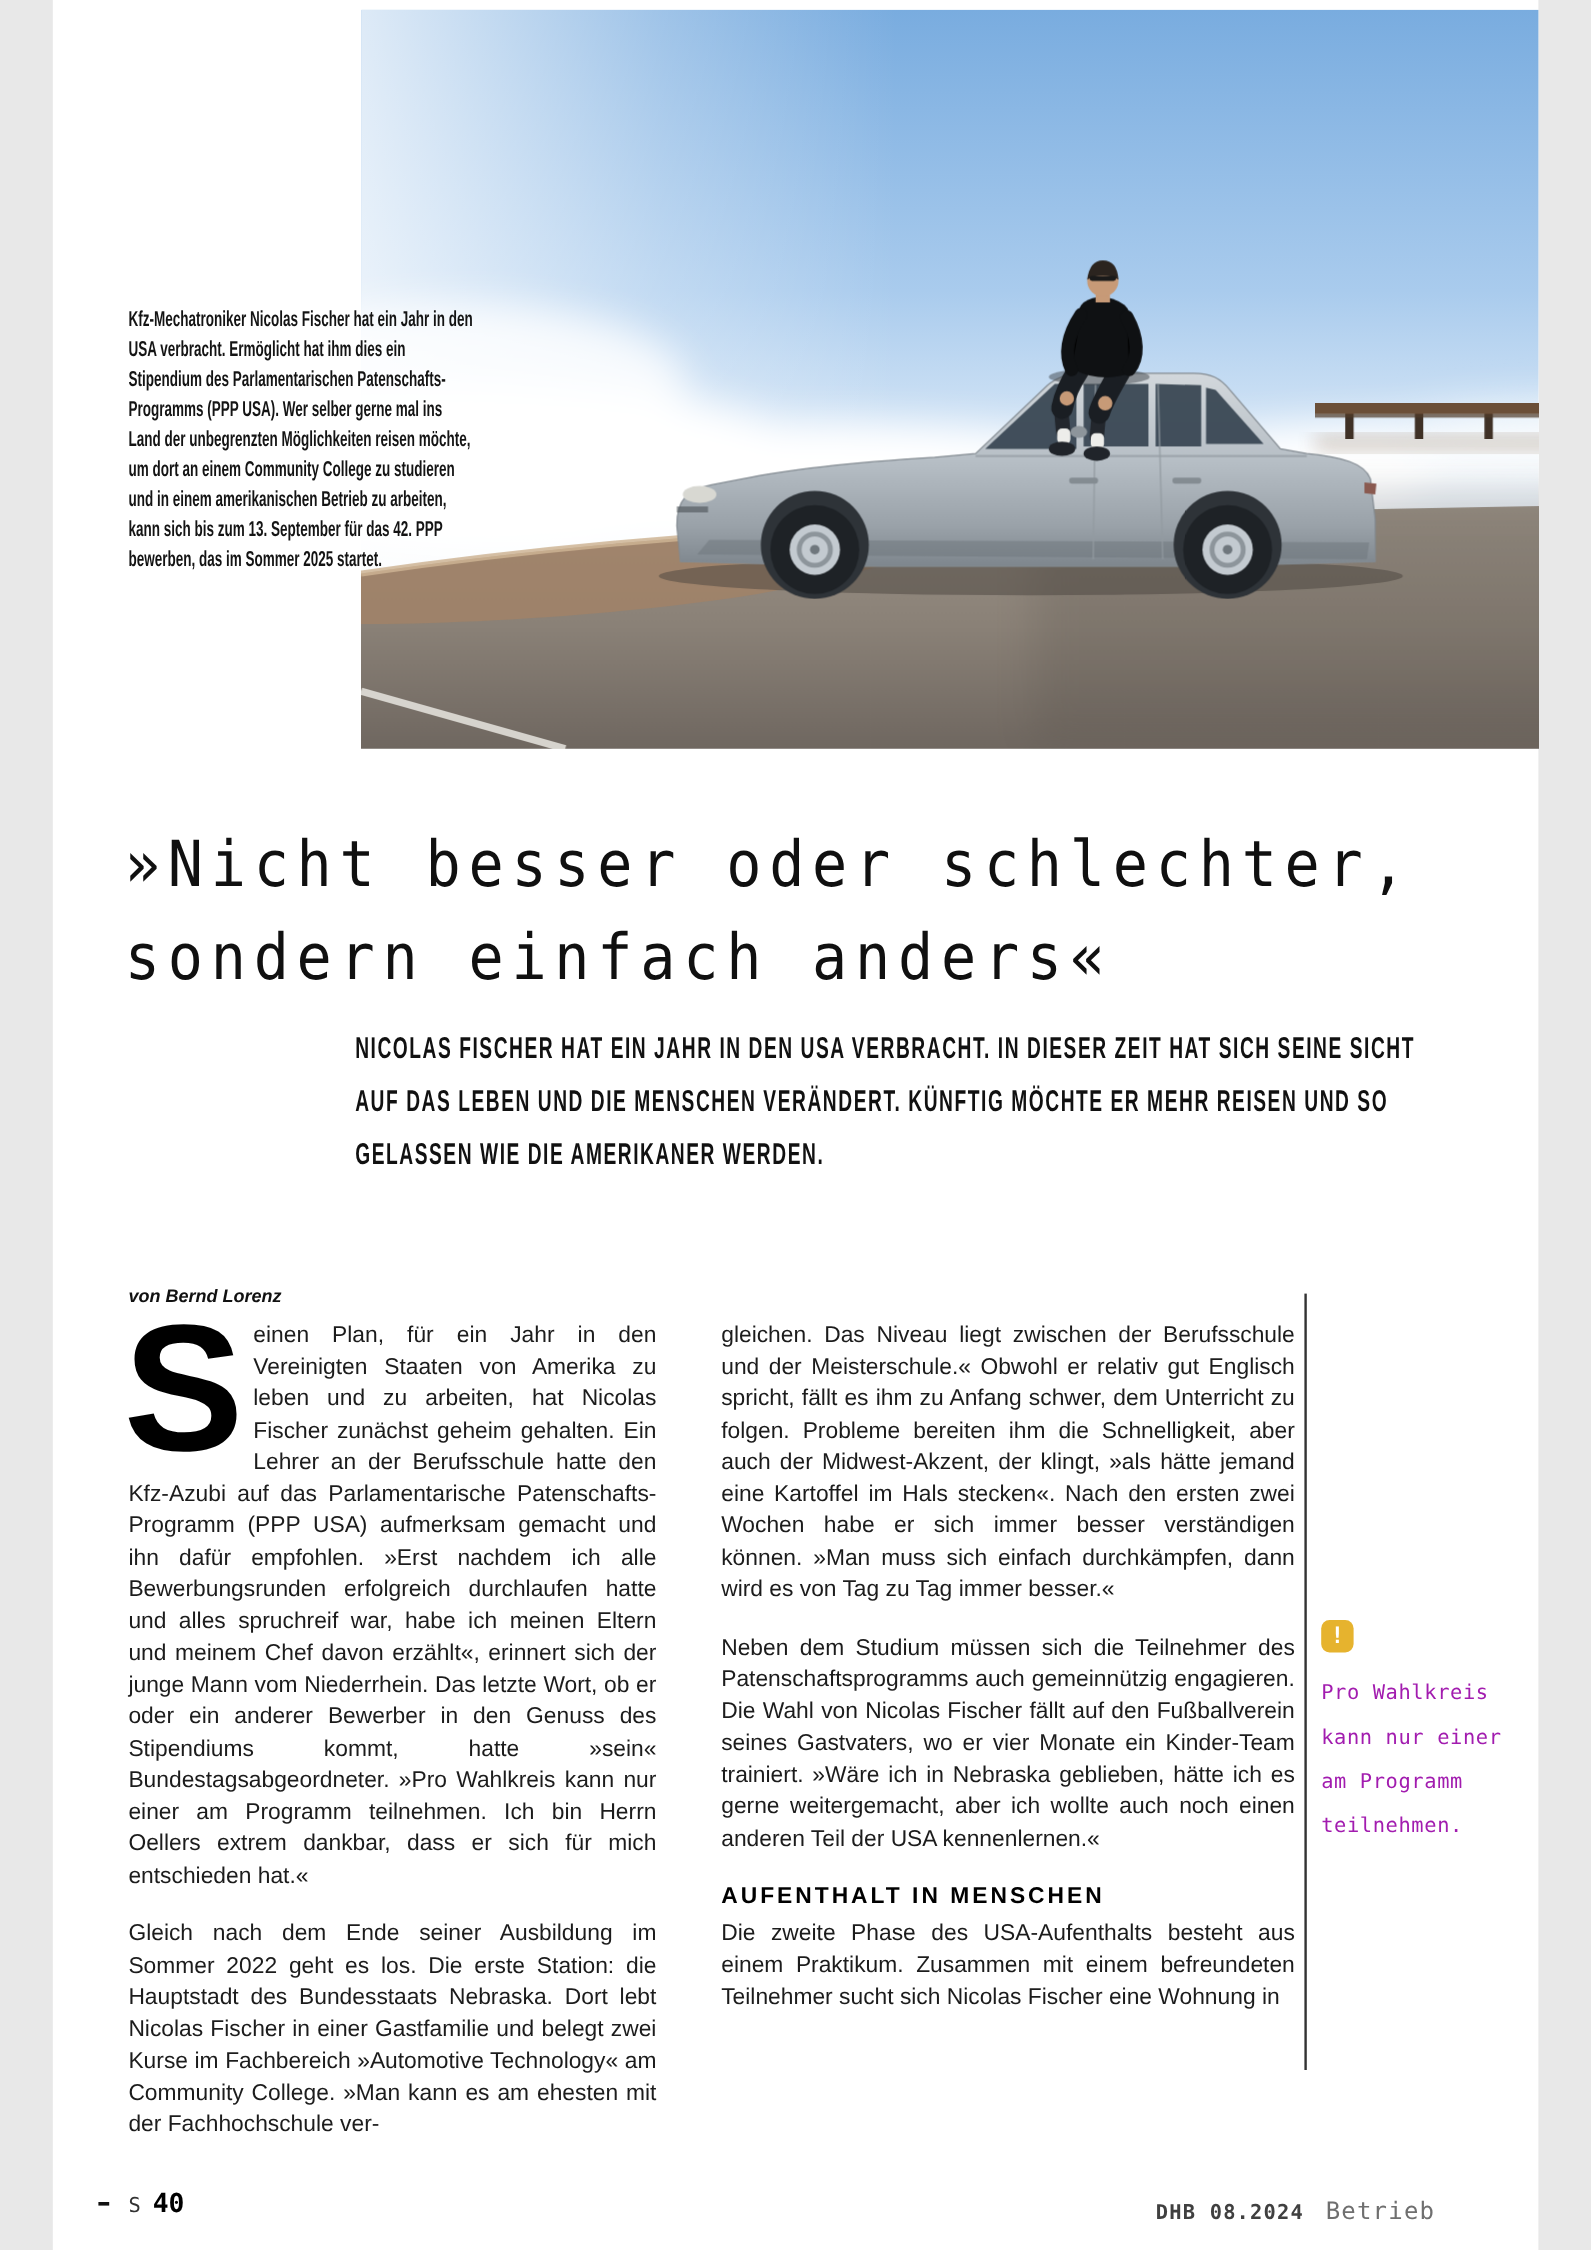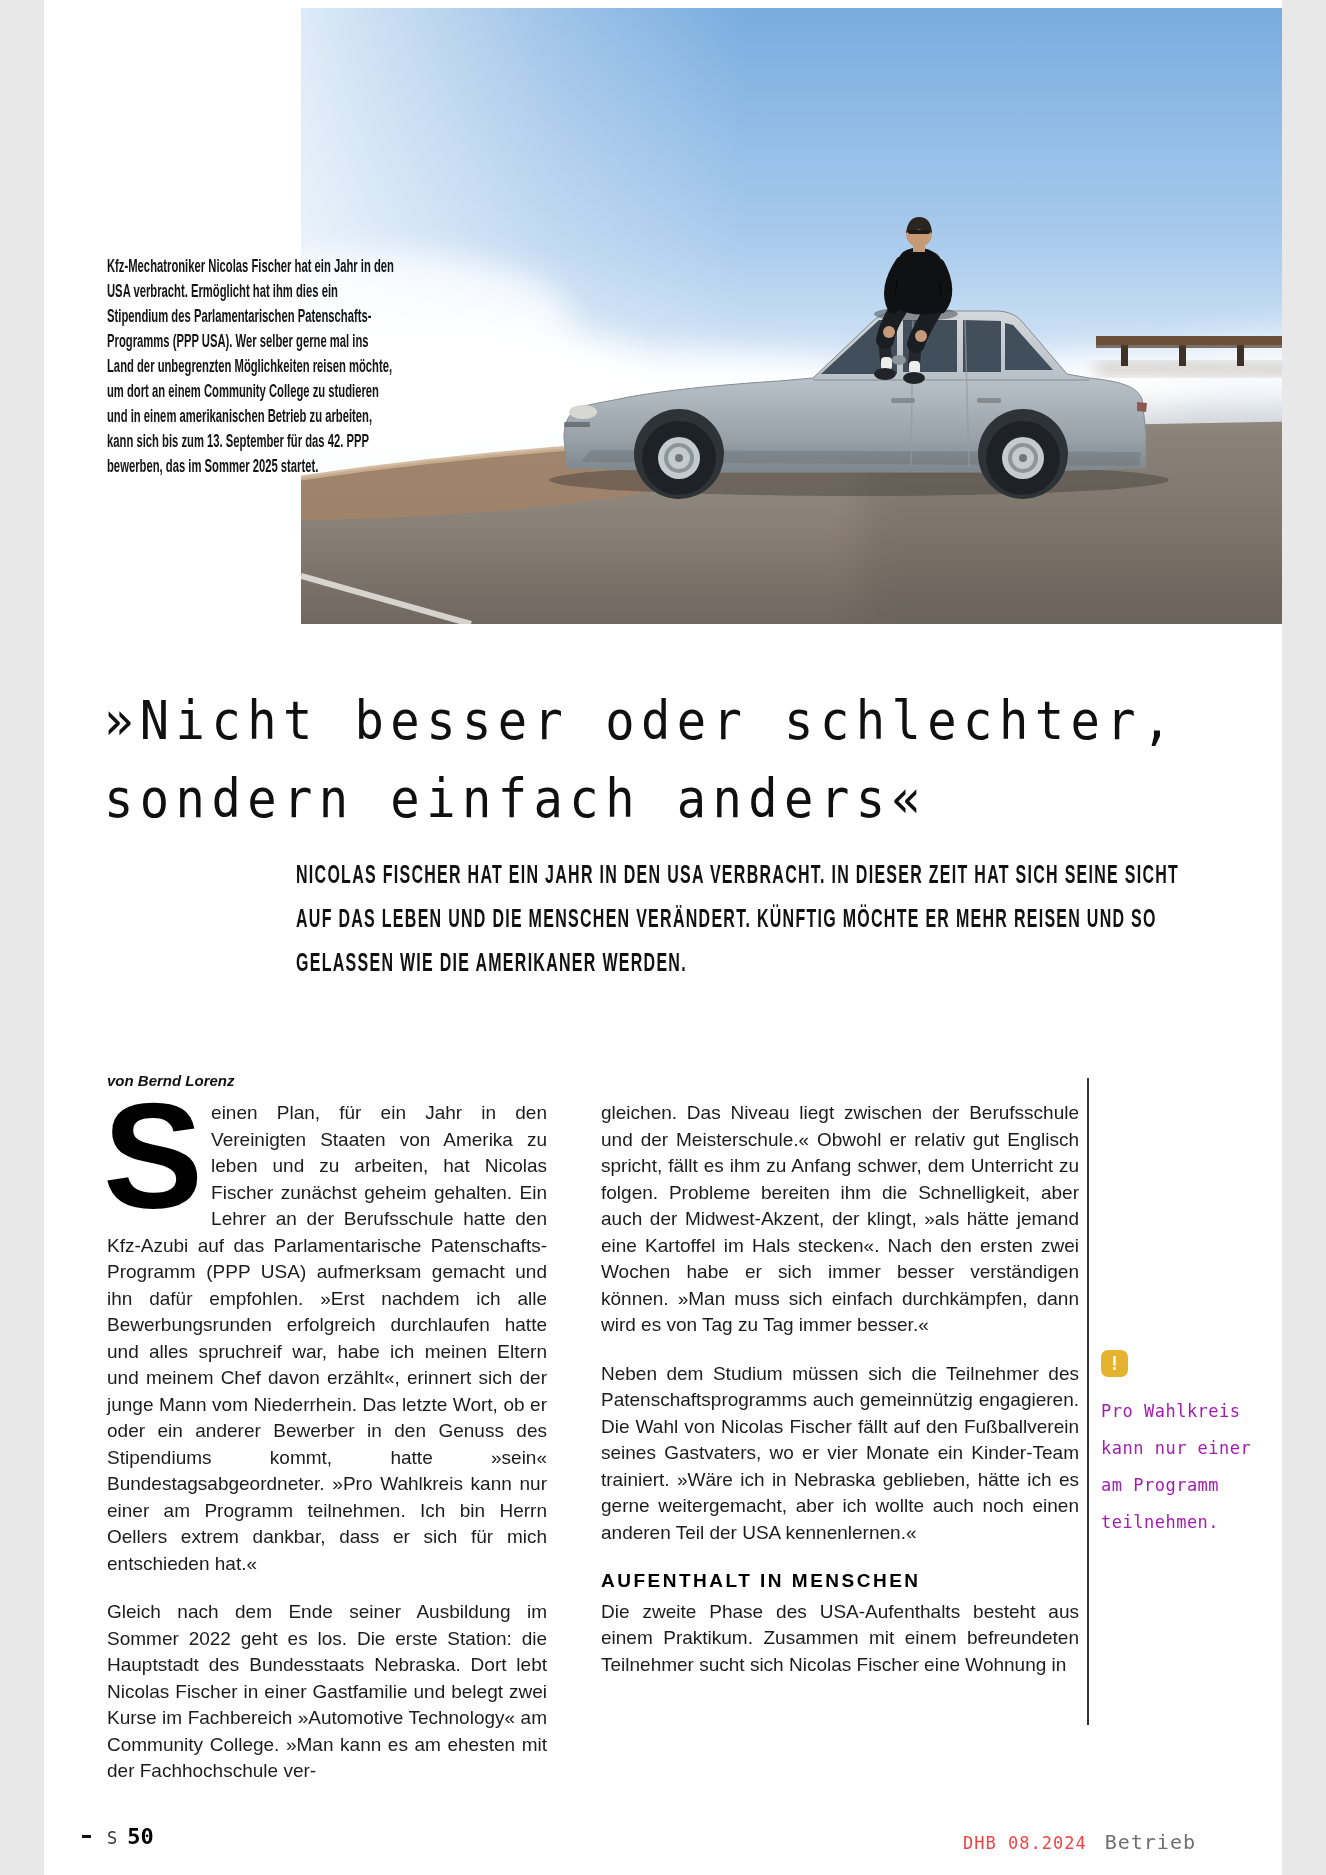--- a/index.html
+++ b/index.html
@@ -52,21 +52,21 @@
   .note-text{margin-top:16px;font:400 17px/37px "DejaVu Sans Mono",monospace;
         letter-spacing:.5px;color:#a21caf;width:165px;}
 
   
   .footer-left{position:absolute;left:38px;top:1824px;display:flex;align-items:baseline;}
   .footer-tick{width:9px;height:3px;background:#111;align-self:center;margin-right:16px;}
   .footer-s{font:400 17px "DejaVu Sans Mono",monospace;color:#333;letter-spacing:1px;}
   .footer-num{font:700 22px "DejaVu Sans Mono",monospace;color:#000;margin-left:9px;}
   .footer-right{position:absolute;right:86px;top:1830px;display:flex;align-items:baseline;
         font-family:"DejaVu Sans Mono",monospace;letter-spacing:1px;}
-  .footer-issue{font-weight:400;font-size:17px;color:#ef4444;}
+  .footer-issue{font-weight:700;font-size:17px;color:#404040;}
   .footer-section{font-size:20px;color:#6f6f6f;margin-left:18px;}
 </style>
 </head>
 <body>
 
 <div class="page">
 
   <div class="photo">
     <svg viewBox="0 0 1069 616" preserveAspectRatio="none">
       <defs>
@@ -213,20 +213,20 @@
   <div class="note">
     <div class="note-icon">
         <span>!</span>
       </div>
     <div class="note-text">Pro Wahlkreis kann nur einer am Programm teilnehmen.</div>
   </div>
 
   <div class="footer-left">
     <div class="footer-tick"></div>
     <span class="footer-s">S</span>
-    <span class="footer-num">50</span>
+    <span class="footer-num">40</span>
   </div>
   <div class="footer-right">
     <span class="footer-issue">DHB 08.2024</span>
     <span class="footer-section">Betrieb</span>
   </div>
 
 </div>
 
 </body></html>

